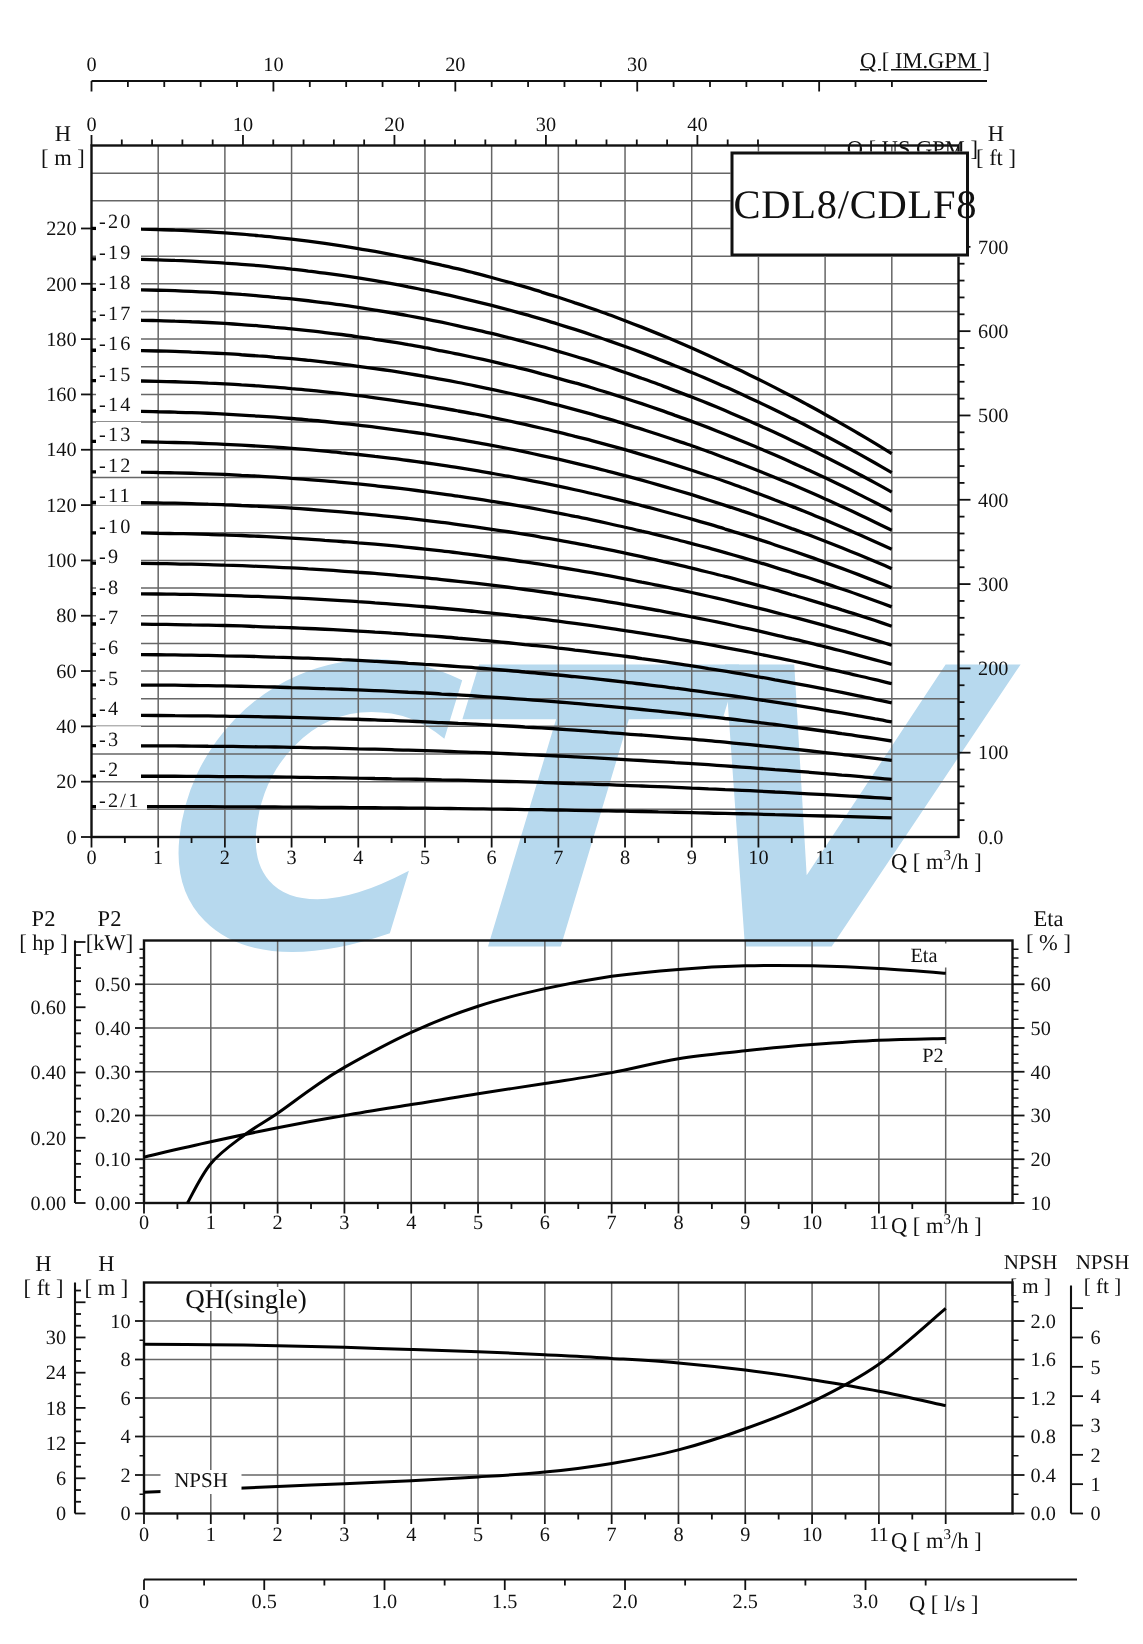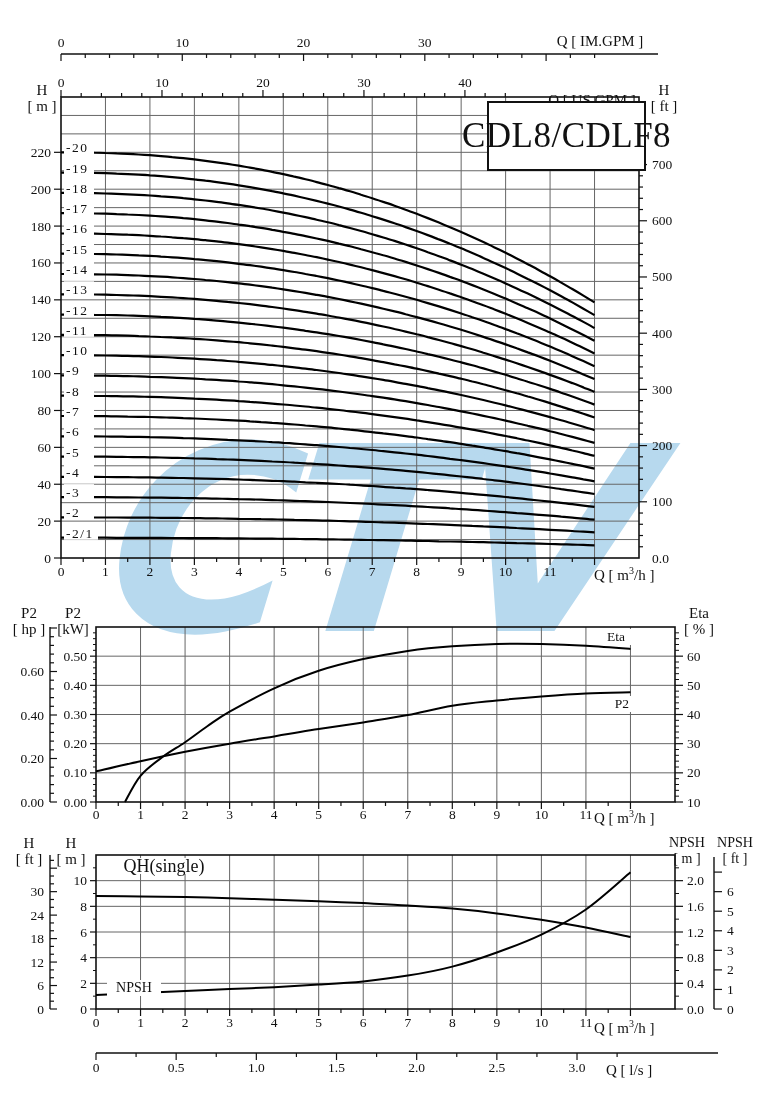--- a/index.html
+++ b/index.html
@@ -3,25 +3,25 @@
 <meta charset="utf-8">
 <style>
   html,body{margin:0;padding:0;background:#fff;}
   #page{position:relative;width:762px;height:1096px;background:#fff;overflow:hidden;
         font-family:"Liberation Serif",serif;color:#111;}
   #chart-svg{position:absolute;left:0;top:0;z-index:1;}
   #chart-svg text{font-family:"Liberation Serif",serif;font-size:13.5px;fill:#111;}
   .overlay{position:absolute;z-index:2;line-height:16px;font-size:15px;white-space:nowrap;text-align:center;}
   .axis-title{text-align:center;}
   .axis-title .u{display:block;}
-  .right-align{}
+  .right-align{text-align:right;text-decoration:underline;}
   .curve-tag{background:#fff;font-size:13.5px;text-align:center;padding:0 2px;}
   #model-box{position:absolute;z-index:2;border:2px solid #111;background:#fff;
-             display:flex;align-items:center;justify-content:center;
-             font-size:35px;letter-spacing:.5px;}
+             display:flex;align-items:center;justify-content:flex-start;
+             font-size:27px;letter-spacing:.5px;}
   #watermark{position:absolute;z-index:0;font-family:"DejaVu Sans",sans-serif;
              font-weight:bold;font-style:italic;font-size:258px;letter-spacing:-12px;
              transform:skewX(-6deg);user-select:none;}
   sup{font-size:10px;}
 </style>
 </head>
 <body>
 
 <div id="page">
 

